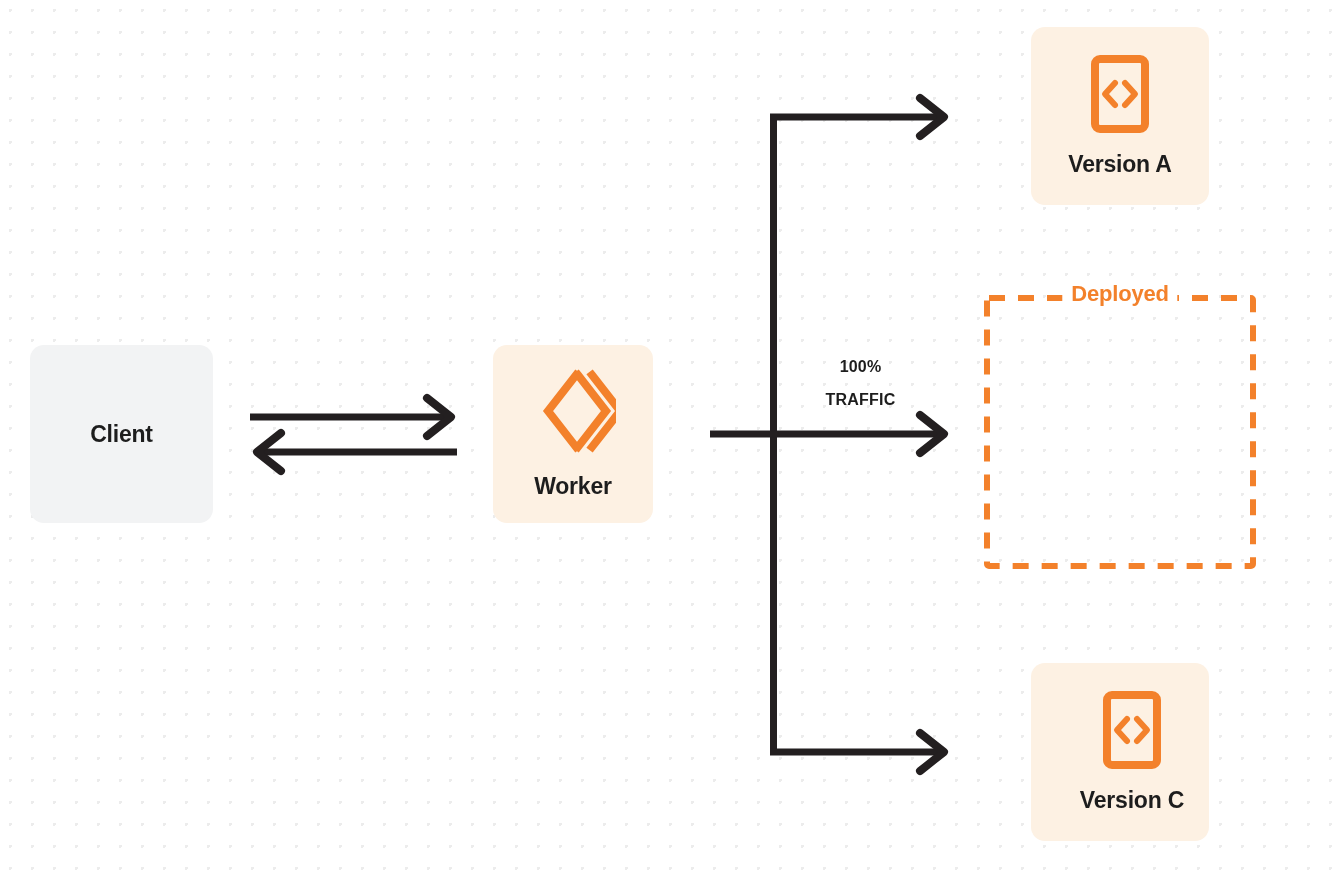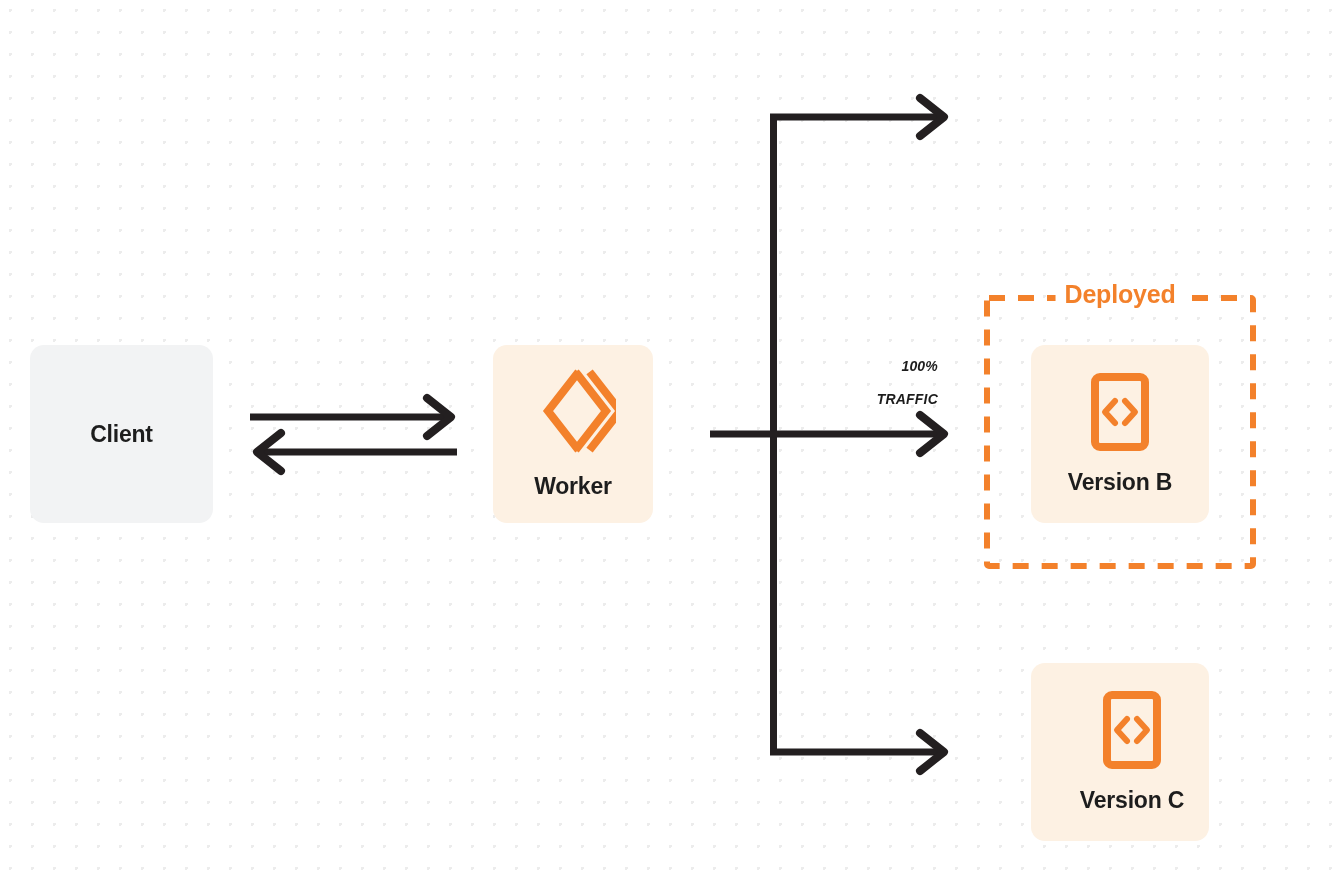--- a/index.html
+++ b/index.html
@@ -82,21 +82,21 @@
     position: absolute;
     inset: 0;
   }
   #deployed-label {
     position: absolute;
     left: 50%;
     top: -16px;
     transform: translateX(-50%);
     background: #ffffff;
     padding: 0 9px;
-    font-size: 25px;
+    font-size: 22px;
     font-weight: bold;
     color: #f3812b;
     letter-spacing: -0.2px;
     white-space: nowrap;
     line-height: 30px;
   }
 
   
   #edges {
     position: absolute;
@@ -104,27 +104,26 @@
     top: 0;
     width: 1338px;
     height: 878px;
   }
 
   #traffic-label {
     position: absolute;
     left: 783px;
     top: 350px;
     width: 155px;
-    text-align: right;
-    font-size: 14px;
+    text-align: center;
+    font-size: 16px;
     font-weight: bold;
     color: #1d1d1d;
     line-height: 33px;
     letter-spacing: 0.2px;
-    font-style: italic;
   }
 </style>
 </head>
 <body>
 
 <div id="canvas">
 
   <svg id="edges" viewBox="0 0 1338 878" width="1338" height="878" fill="none">
 
     <g>
@@ -179,31 +178,31 @@
     <div class="node-label">Worker</div>
   </div>
 
   <div id="deployed-group">
     <svg class="dash-svg" viewBox="0 0 272 274" width="272" height="274" fill="none" preserveAspectRatio="none">
       <rect x="3" y="3" width="266" height="268" rx="2" stroke="#f3812b" stroke-width="6" stroke-dasharray="16 13" fill="none"></rect>
     </svg>
     <div id="deployed-label">Deployed</div>
   </div>
 
-
-  <div class="node version-node" id="version-b-node">
+  <div class="node version-node" id="version-a-node">
     <span>
       <svg class="icon-svg" width="58" height="78" viewBox="0 0 58 78" fill="none">
         <rect x="4" y="4" width="50" height="70" rx="5" stroke="#f3812b" stroke-width="8" fill="none"></rect>
         <polyline points="24,28 14,39 24,50" stroke="#f3812b" stroke-width="6" stroke-linecap="round" stroke-linejoin="round" fill="none"></polyline>
         <polyline points="34,28 44,39 34,50" stroke="#f3812b" stroke-width="6" stroke-linecap="round" stroke-linejoin="round" fill="none"></polyline>
       </svg>
     </span>
-    <div class="node-label">Version B</div>
-  </div>
+    <div class="node-label">Version A</div>
+  </div>
+
 
   <div class="node version-node" id="version-c-node">
     <span>
       <svg class="icon-svg" width="58" height="78" viewBox="0 0 58 78" fill="none">
         <rect x="4" y="4" width="50" height="70" rx="5" stroke="#f3812b" stroke-width="8" fill="none"></rect>
         <polyline points="24,28 14,39 24,50" stroke="#f3812b" stroke-width="6" stroke-linecap="round" stroke-linejoin="round" fill="none"></polyline>
         <polyline points="34,28 44,39 34,50" stroke="#f3812b" stroke-width="6" stroke-linecap="round" stroke-linejoin="round" fill="none"></polyline>
       </svg>
     </span>
     <div class="node-label">Version C</div>

